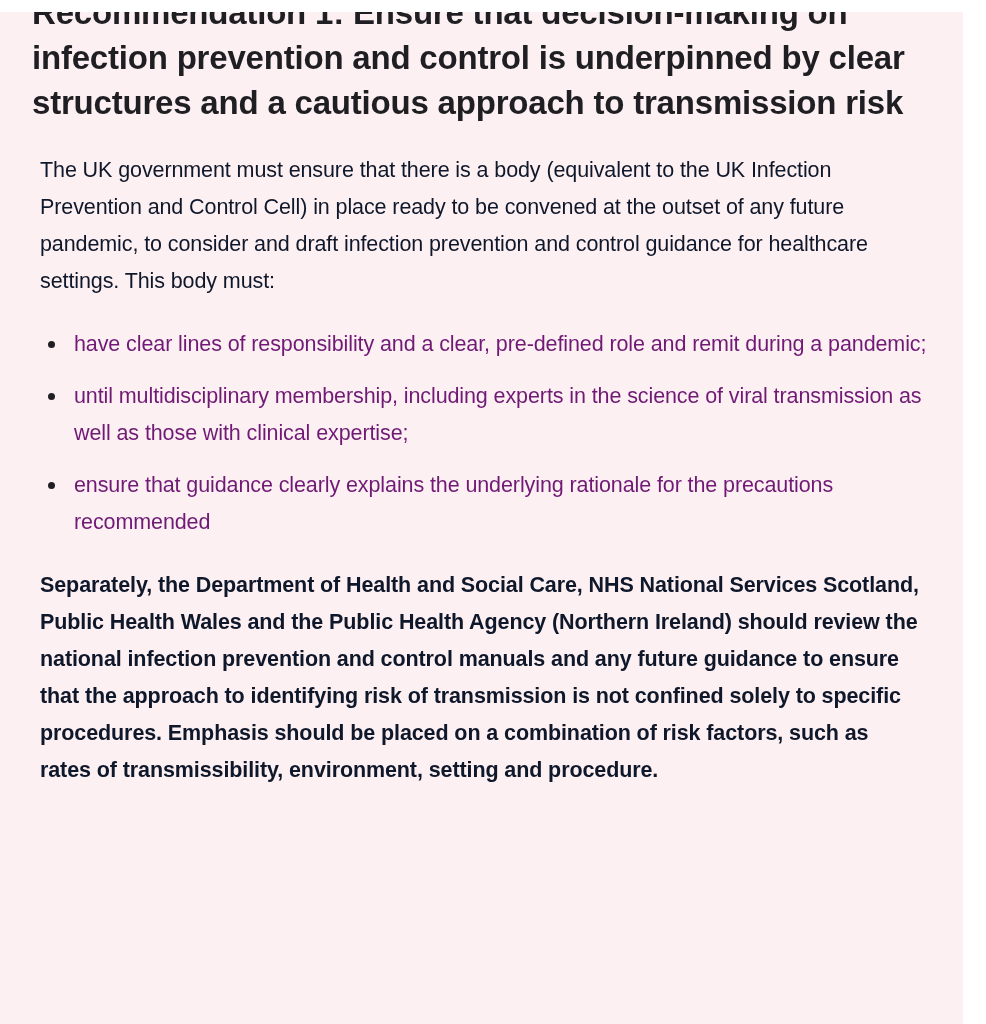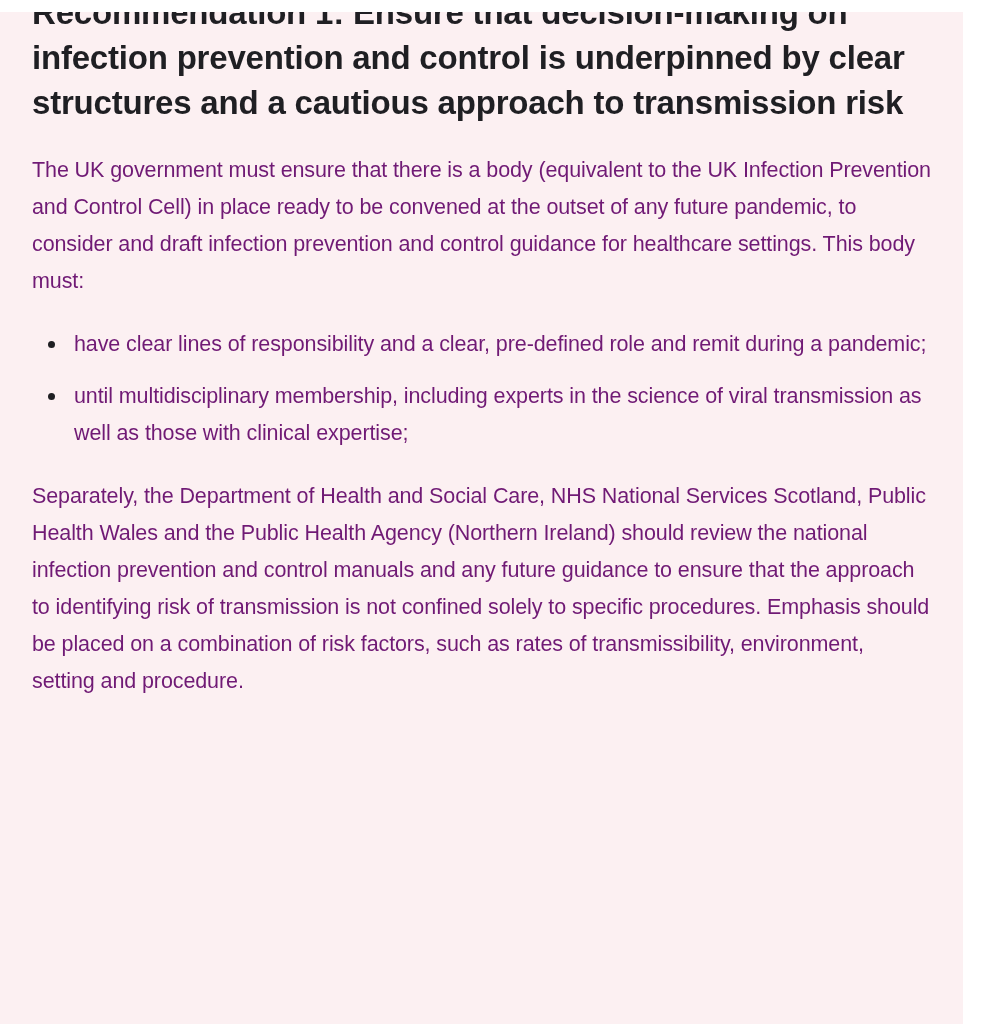--- a/index.html
+++ b/index.html
@@ -29,24 +29,24 @@
     }
     h2 {
       margin: 0;
       font-size: 33px;
       line-height: 45px;
       font-weight: 700;
       letter-spacing: -0.2px;
       color: #1f1f23;
     }
     p {
-      margin: 0;
+      margin: 8px;
       font-size: 21.5px;
       line-height: 37px;
-      color: #701a75;
+      color: #0f172a;
       letter-spacing: -0.1px;
     }
     .intro { margin-top: 27px; }
     ul {
       list-style: none;
       margin: 26px 0 0 0;
       padding: 0;
     }
     li {
       position: relative;
@@ -59,37 +59,41 @@
     }
     li .bullet {
       position: absolute;
       left: 16px;
       top: 15px;
       width: 7px;
       height: 7px;
       border-radius: 50%;
       background: #1f1f23;
     }
-    .separately { margin-top: 26px; }
+    .separately { margin-top: 26px; font-weight: bold; }
   </style>
 </head>
 <body>
 
 <div class="panel" style="background: rgb(252, 240, 242);">
   <div class="content">
     <h2>Recommendation 1: Ensure that decision-making on infection prevention and control is underpinned by clear structures and a cautious approach to transmission risk</h2>
 
     <p class="intro">The UK government must ensure that there is a body (equivalent to the UK Infection Prevention and Control Cell) in place ready to be convened at the outset of any future pandemic, to consider and draft infection prevention and control guidance for healthcare settings. This body must:</p>
 
     <ul>
       <li>
         <span class="bullet"></span>
         <span>have clear lines of responsibility and a clear, pre-defined role and remit during a pandemic;</span>
       </li>
       <li>
         <span class="bullet"></span>
         <span>until multidisciplinary membership, including experts in the science of viral transmission as well as those with clinical expertise;</span>
       </li>
+      <li>
+        <span class="bullet"></span>
+        <span>ensure that guidance clearly explains the underlying rationale for the precautions recommended</span>
+      </li>
     </ul>
 
     <p class="separately">Separately, the Department of Health and Social Care, NHS National Services Scotland, Public Health Wales and the Public Health Agency (Northern Ireland) should review the national infection prevention and control manuals and any future guidance to ensure that the approach to identifying risk of transmission is not confined solely to specific procedures. Emphasis should be placed on a combination of risk factors, such as rates of transmissibility, environment, setting and procedure.</p>
   </div>
 </div>
 
 </body></html>

